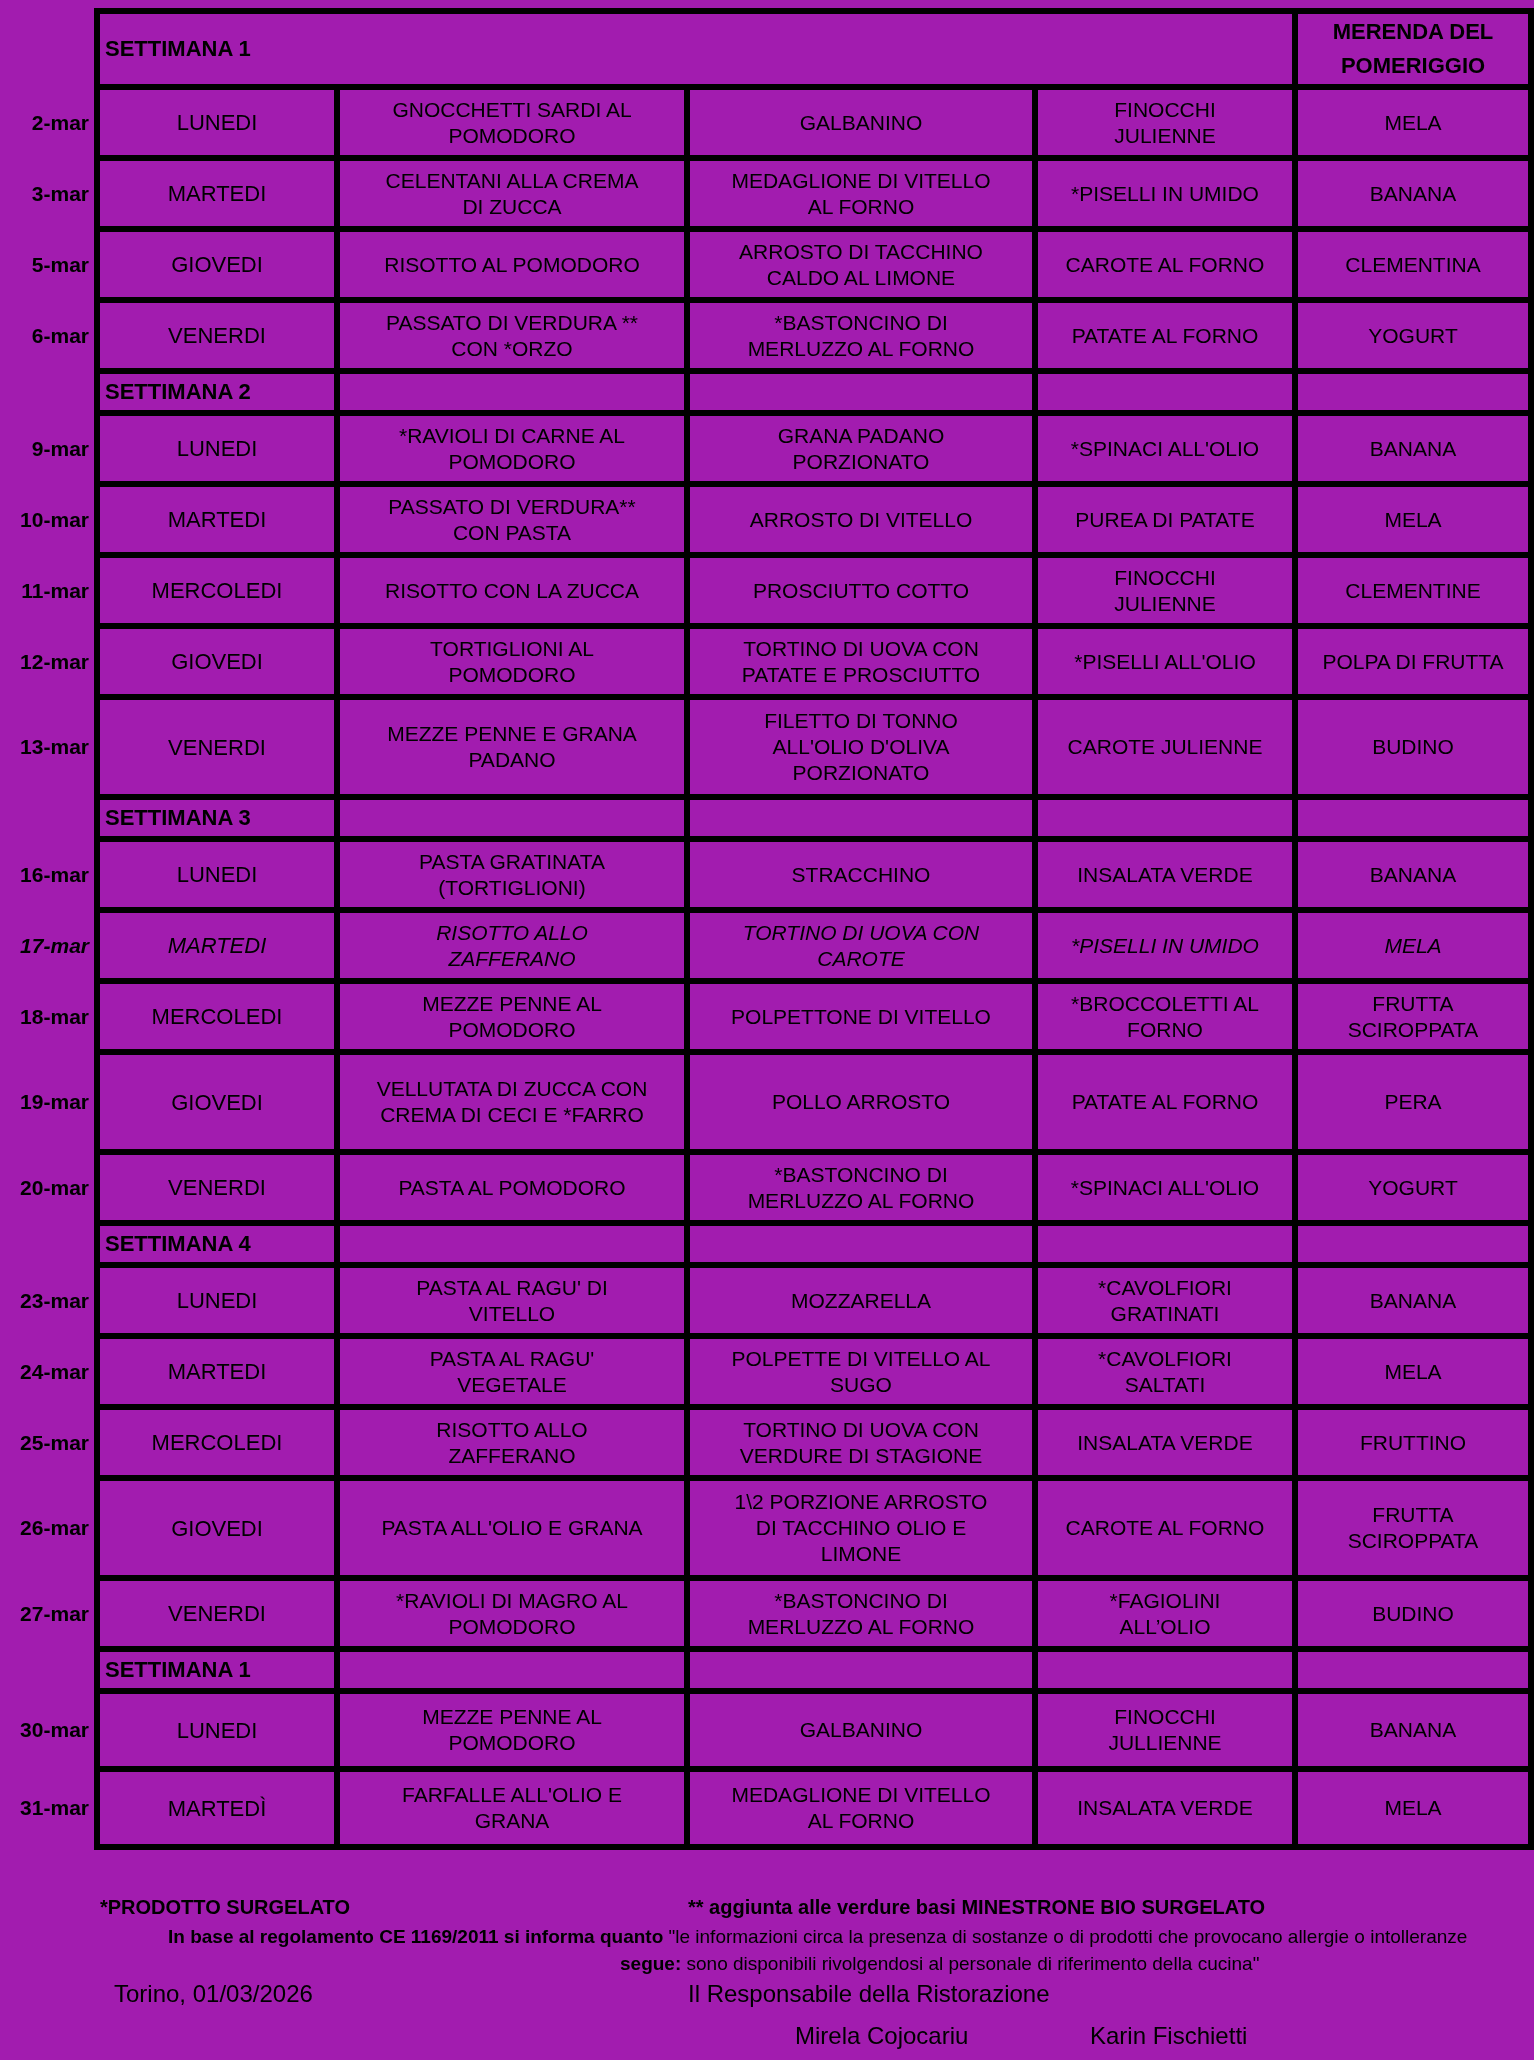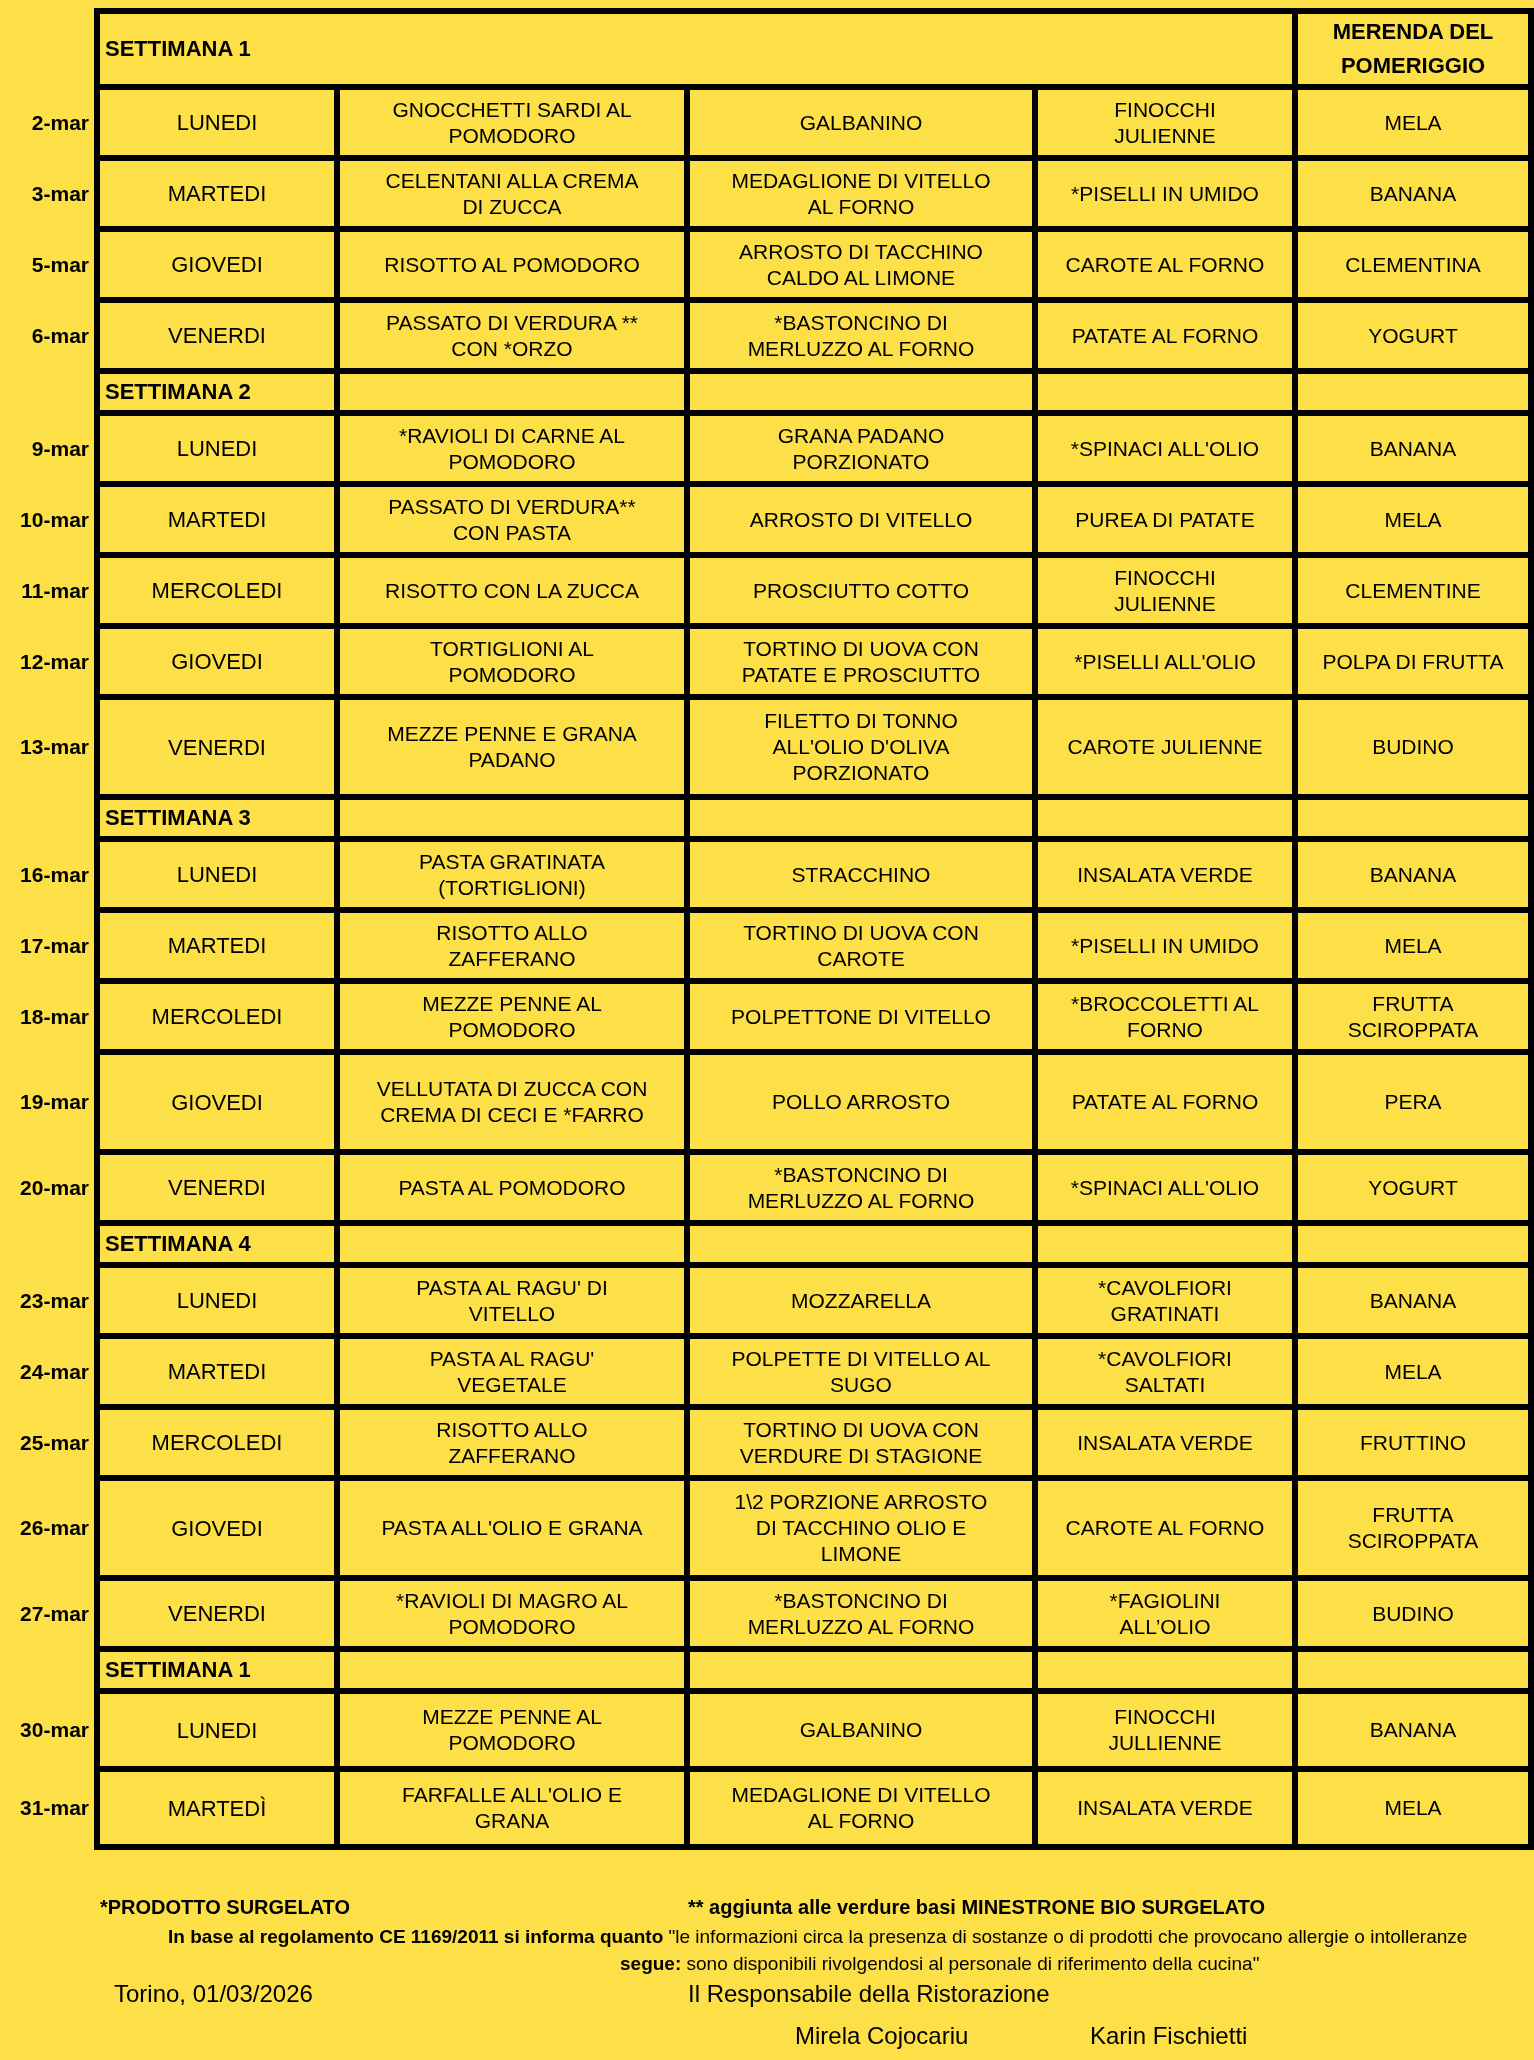--- a/index.html
+++ b/index.html
@@ -1,21 +1,21 @@
 <!DOCTYPE html>
 <html><head>
 <meta charset="utf-8">
 <style>
   html,body{margin:0;padding:0;}
   body{
     width:1534px;height:2060px;background:#ffffff;position:relative;
     font-family:"Liberation Sans","DejaVu Sans",sans-serif;color:#000000;
     -webkit-font-smoothing:none;
   }
-  .page{position:absolute;left:0;top:0;width:1534px;height:2060px;background:#fde047;overflow:hidden;}
+  .page{position:absolute;left:0;top:0;width:1534px;height:2060px;background:#a21caf;overflow:hidden;}
 
   table.menu{
     position:absolute;left:1px;top:8px;
     border-collapse:collapse;table-layout:fixed;
   }
   col.c-date{width:96px;}
   col.c-day{width:240px;}
   col.c-primo{width:350px;}
   col.c-secondo{width:348px;}
   col.c-contorno{width:260px;}
@@ -183,21 +183,21 @@
         </tr>
         <tr style="height: 71px;">
           <td class="date">16-mar</td>
           <td class="b daycell">LUNEDI</td>
           <td class="b cell">PASTA GRATINATA
 (TORTIGLIONI)</td>
           <td class="b cell">STRACCHINO</td>
           <td class="b cell">INSALATA VERDE</td>
           <td class="b cell">BANANA</td>
         </tr>
-        <tr style="height: 71px;">
+        <tr style="height: 71px; font-style: italic;">
           <td class="date">17-mar</td>
           <td class="b daycell">MARTEDI</td>
           <td class="b cell">RISOTTO ALLO
 ZAFFERANO</td>
           <td class="b cell">TORTINO DI UOVA CON
 CAROTE</td>
           <td class="b cell">*PISELLI IN UMIDO</td>
           <td class="b cell">MELA</td>
         </tr>
         <tr style="height: 71px;">

